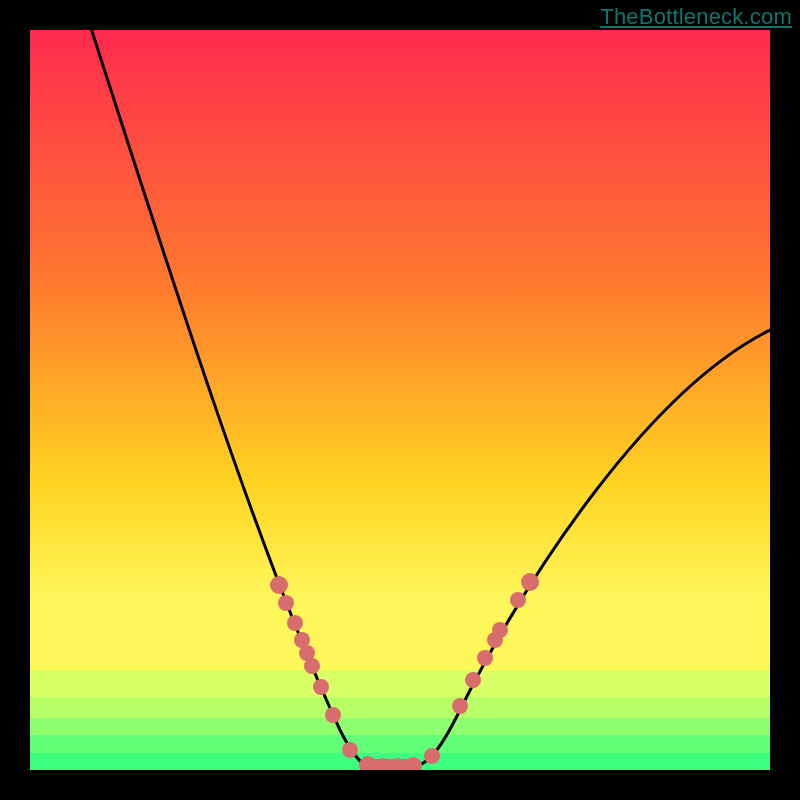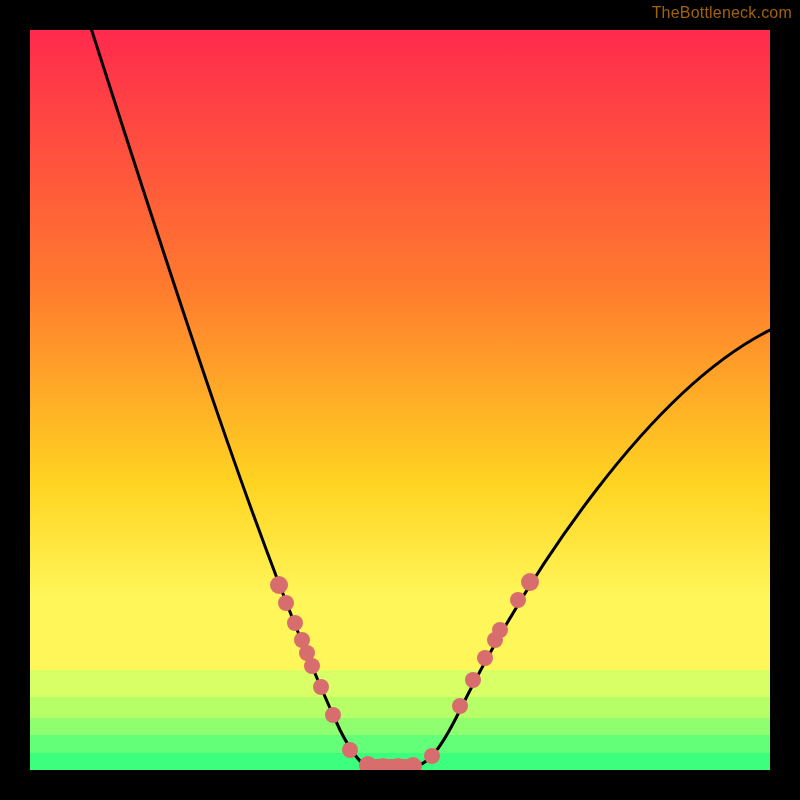--- a/index.html
+++ b/index.html
@@ -14,25 +14,26 @@
   .frame {
     position: relative;
     width: 800px;
     height: 800px;
     background: #000;
   }
   .watermark {
     position: absolute;
     top: 4px;
     right: 8px;
-    color: #a16207;
-    font-size: 16px;
+    color: #0f766e;
+    font-size: 22px;
     font-weight: 500;
     letter-spacing: 0.2px;
     z-index: 20;
+    text-decoration: underline;
   }
   .plot-area {
     position: absolute;
     left: 30px;
     top: 30px;
     width: 740px;
     height: 740px;
     overflow: hidden;
   }
   .gradient-top {

